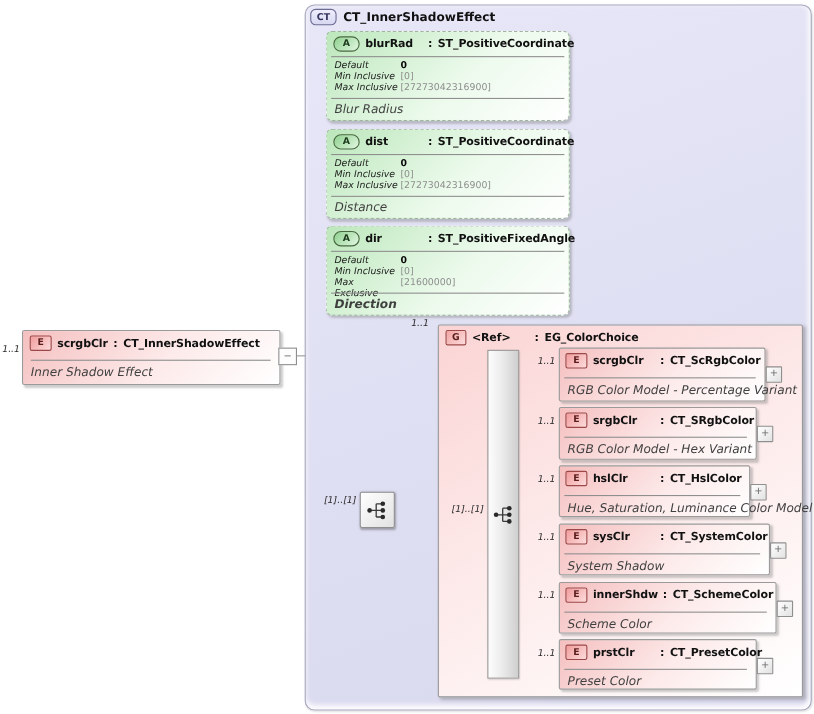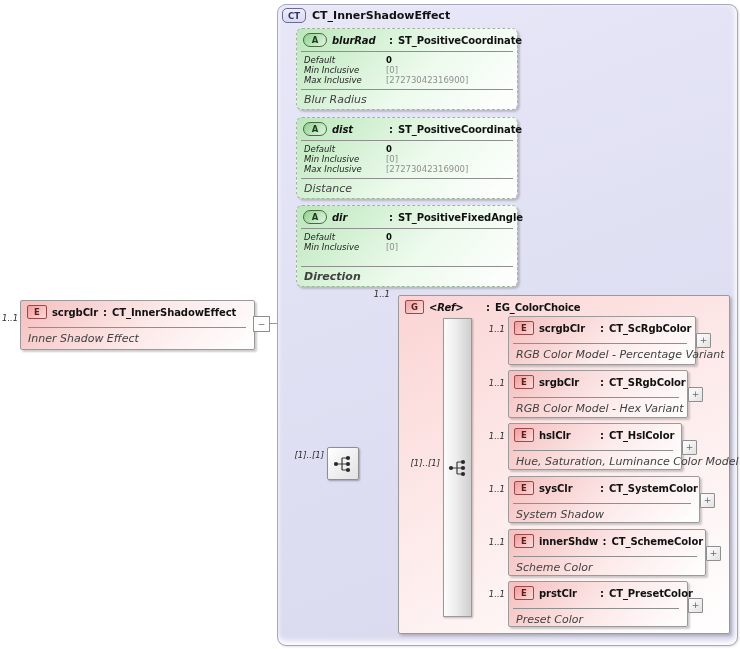--- a/index.html
+++ b/index.html
@@ -36,27 +36,27 @@
   
   .node{position:absolute;border:1px solid #9a9a9a;border-radius:2px;
         box-shadow:2px 2px 2px rgba(110,110,110,0.35);}
   .node.pink{background:linear-gradient(135deg,#f5bfbf 0%,#fdeaea 55%,#ffffff 100%);}
   .node.green{background:linear-gradient(135deg,#bce7bc 0%,#ecfaec 55%,#ffffff 100%);
               border:1px dashed #a2b3a2;border-radius:6px;}
   .nhead{position:absolute;left:6px;top:4px;right:2px;display:flex;align-items:center;gap:5px;white-space:nowrap;}
   .nname{font-size:10px;font-weight:bold;color:#111;letter-spacing:-0.1px;}
   .ncolon{font-size:10px;font-weight:bold;color:#111;}
   .ntype{font-size:10px;font-weight:bold;color:#111;letter-spacing:-0.1px;}
-  .w52{min-width:52px;font-style:italic;} .w56{min-width:56px;}
+  .w52{min-width:52px;} .w56{min-width:56px;}
   .sep{position:absolute;height:1px;background:#8f8f8f;}
   .ndoc{position:absolute;left:7px;font-size:11px;font-style:italic;color:#3f3f3f;white-space:nowrap;text-align:center;}
 
   
   .facets{position:absolute;left:7px;top:26px;right:4px;}
-  .frow{display:flex;line-height:10px;font-size:8.5px;gap:22px;}
+  .frow{display:flex;line-height:10px;font-size:8.5px;}
   .flabel{width:60px;font-style:italic;color:#1c1c1c;flex:0 0 auto;}
   .fvalue{color:#8e8e8e;}
   .fvalue.vb{color:#0a0a0a;font-weight:bold;}
 
   
   .group{position:absolute;left:398px;top:295px;width:330px;height:337px;
          background:linear-gradient(150deg,#fbd4d4 0%,#fde9e9 45%,#ffffff 100%);
          border:1px solid #9a9a9a;border-radius:2px;box-shadow:2px 2px 3px rgba(110,110,110,0.4);}
 
   
@@ -163,20 +163,24 @@
     <div class="sep" style="top:22px;left:4px;right:4px;"></div>
     <div class="facets">
       <div class="frow">
           <span class="flabel">Default</span>
           <span class="fvalue vb">0</span>
         </div>
       <div class="frow">
           <span class="flabel">Min Inclusive</span>
           <span class="fvalue">[0]</span>
         </div>
+      <div class="frow">
+          <span class="flabel">Max Exclusive</span>
+          <span class="fvalue">[21600000]</span>
+        </div>
     </div>
     <div class="sep" style="top:60px;left:4px;right:4px;"></div>
     <div class="ndoc" style="top:64px;font-weight:bold;">Direction</div>
   </div>
 
   <span class="occ" style="left:2px;top:313px;">1..1</span>
   <div class="node pink" style="left:20px;top:300px;width:233px;height:48px;">
     <div class="nhead">
       <span class="badge badge-e">E</span>
       <span class="nname">scrgbClr</span>

